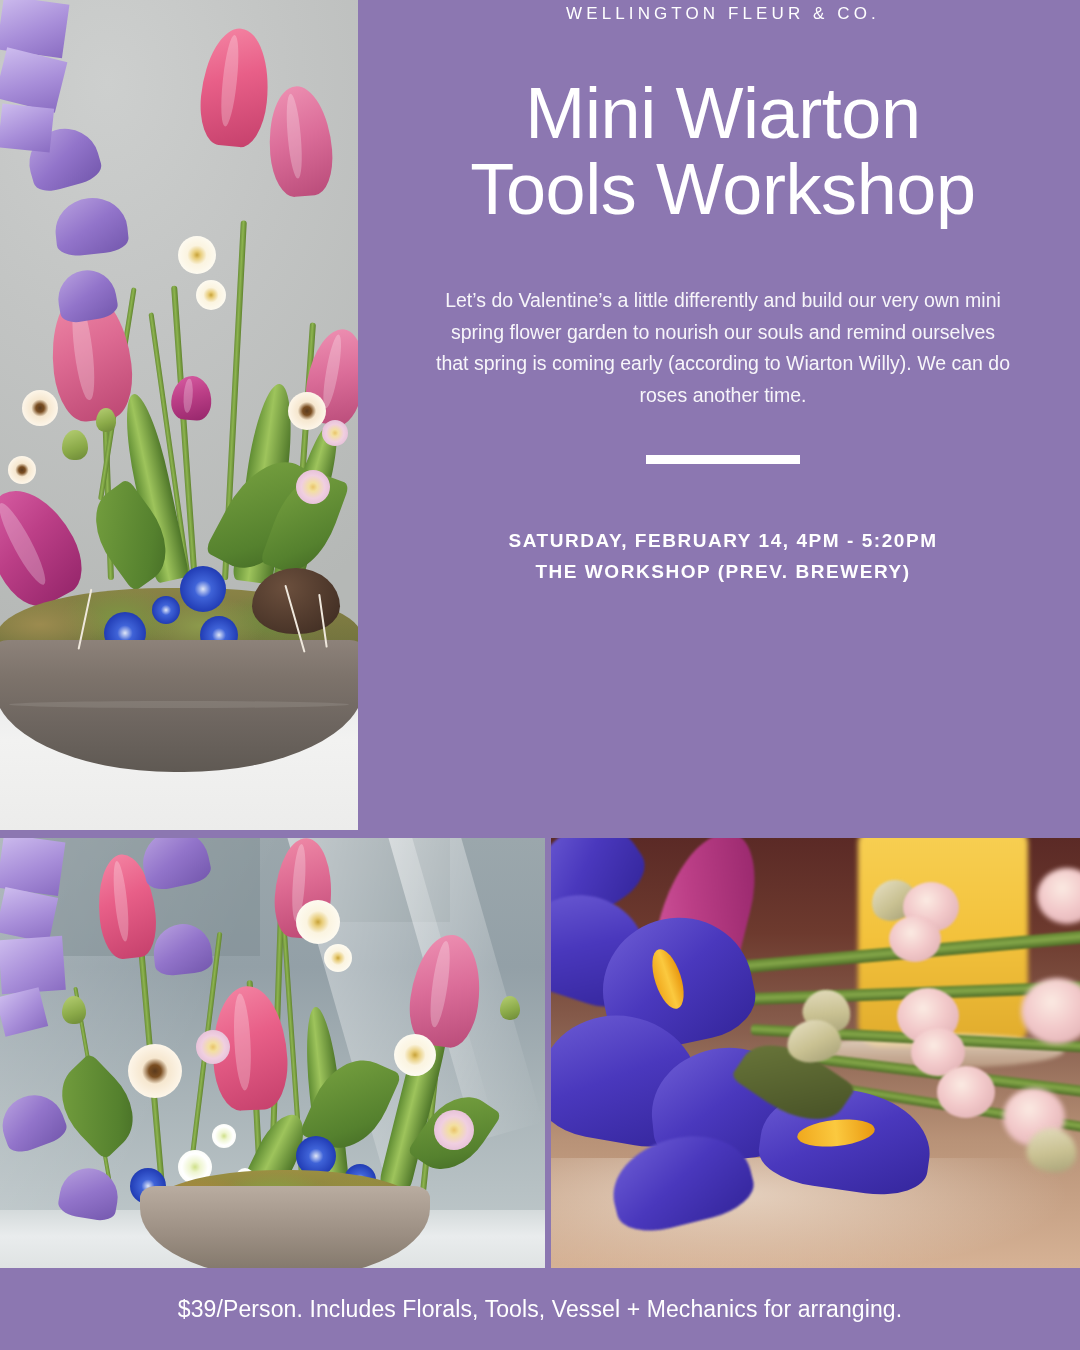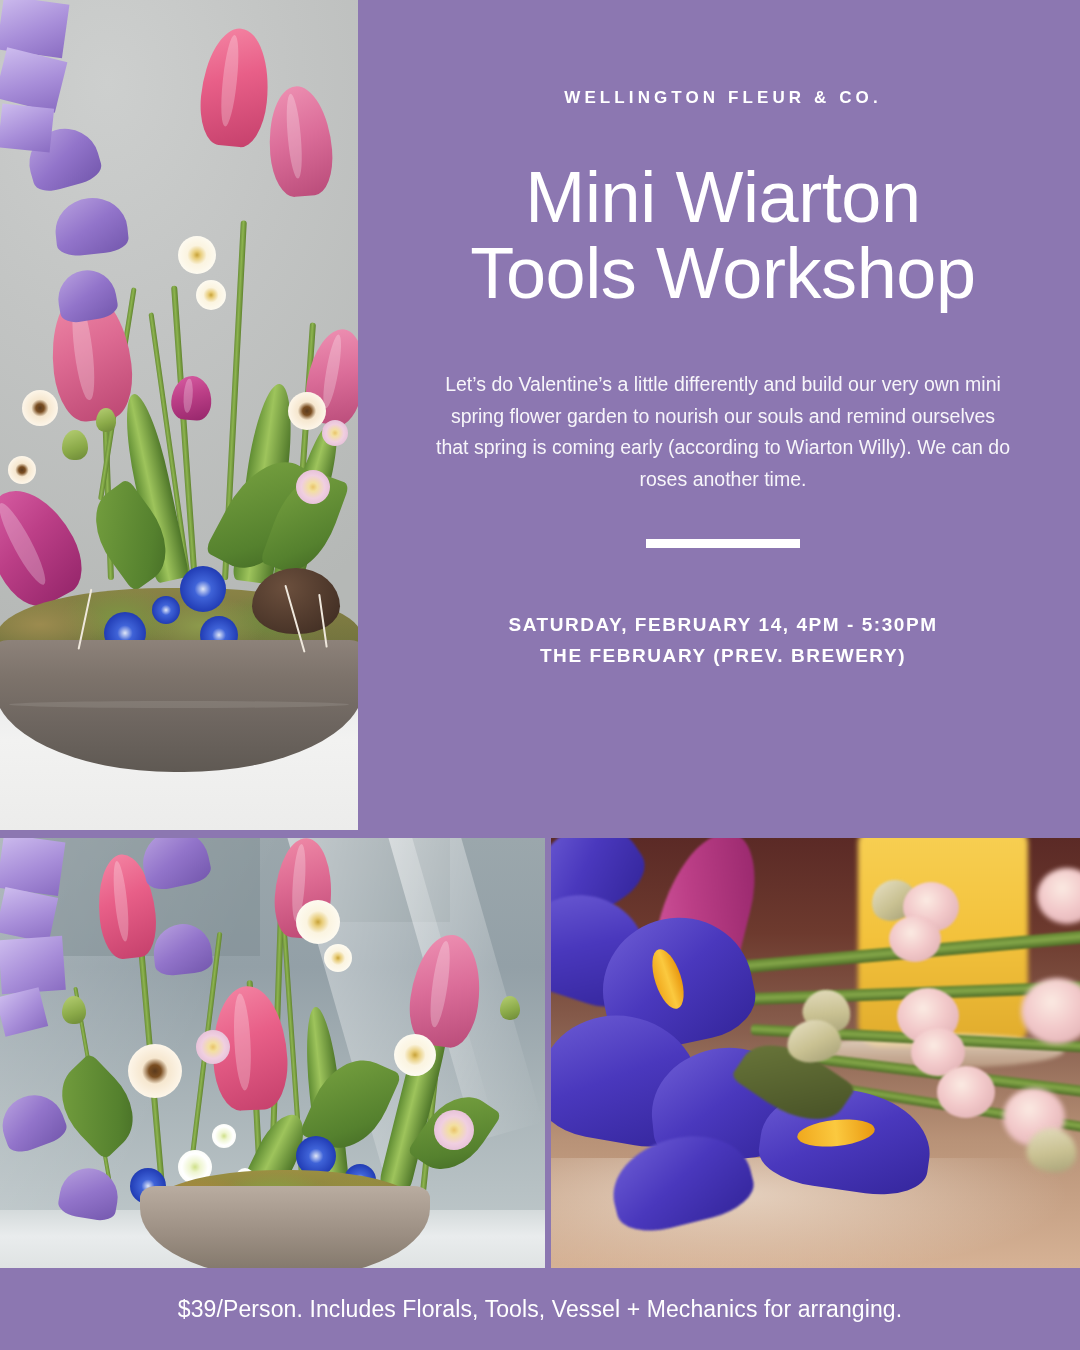--- a/index.html
+++ b/index.html
@@ -298,26 +298,25 @@
   .panel {
     position: absolute;
     left: 366px; top: 0; width: 714px; height: 830px;
     background: #8c77b1;
     display: flex;
     flex-direction: column;
     align-items: center;
   }
 
   .eyebrow {
-    margin-top: 84px;
     width: 600px;
     text-align: center;
     color: #ffffff;
     font-size: 17px;
-    font-weight: bold;
+    font-weight: normal;
     letter-spacing: 4.1px;
     line-height: 1.68;
   }
 
   .title {
     margin-top: 46px;
     width: 680px;
     text-align: center;
     color: #ffffff;
     font-size: 72px;
@@ -557,22 +556,22 @@
     <h1 class="title">
       <span class="title-line">Mini Wiarton</span>
       <span class="title-line">Tools Workshop</span>
     </h1>
 
     <p class="body-copy">Let’s do Valentine’s a little differently and build our very own mini spring flower garden to nourish our souls and remind ourselves that spring is coming early (according to Wiarton Willy). We can do roses another time.</p>
 
     <div class="divider"></div>
 
     <div class="details">
-      <span class="details-line">SATURDAY, FEBRUARY 14, 4PM - 5:30PM</span>
-      <span class="details-line">THE FEBRUARY (PREV. BREWERY)</span>
+      <span class="details-line">SATURDAY, FEBRUARY 14, 4PM - 5:20PM</span>
+      <span class="details-line">THE WORKSHOP (PREV. BREWERY)</span>
     </div>
 
   </div>
 
   <div class="footer">
     <span class="footer-text">$39/Person. Includes Florals, Tools, Vessel + Mechanics for arranging.</span>
   </div>
 
 </div>
 

